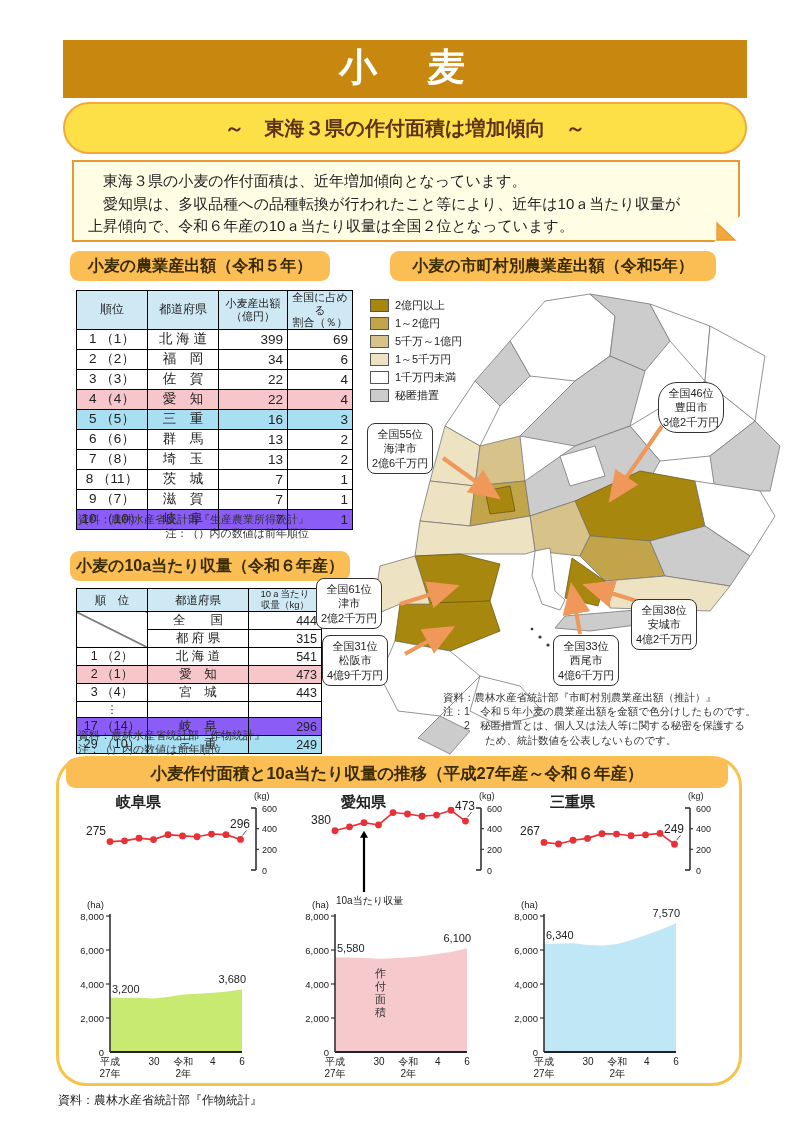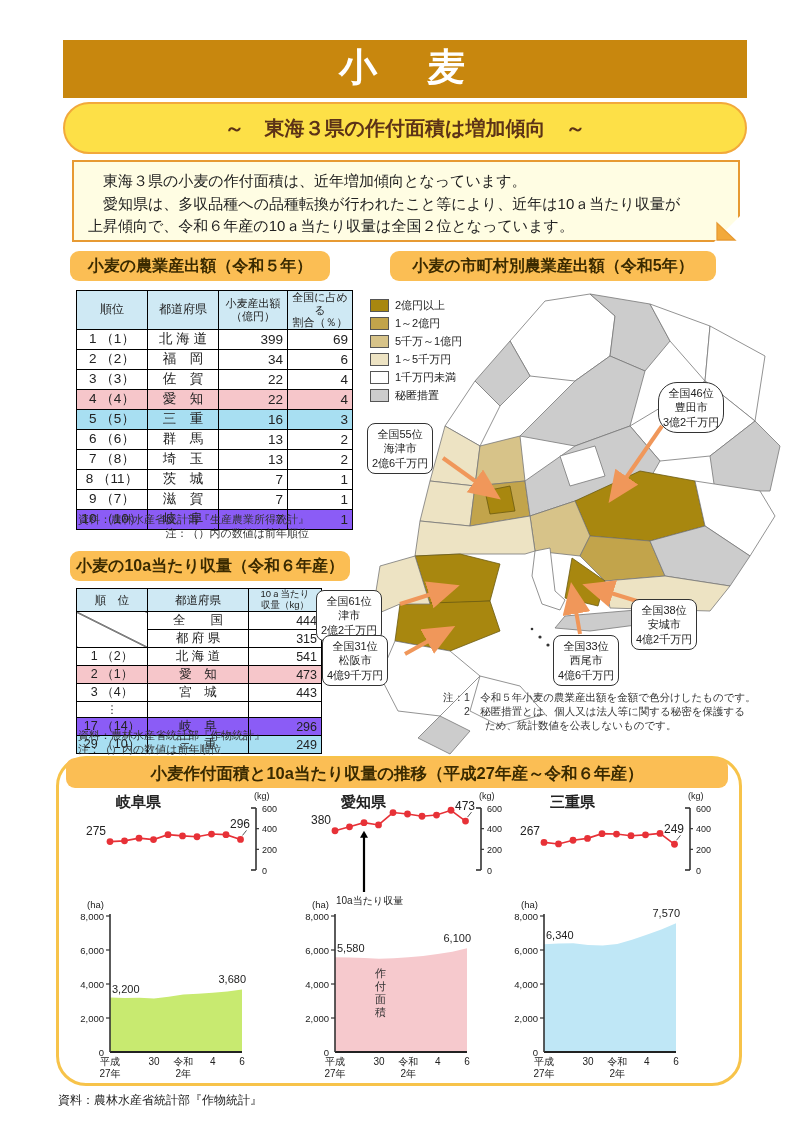--- a/index.html
+++ b/index.html
@@ -319,21 +319,21 @@
         <div class="m-note" style="left: 348px; top: 96px; border-radius: 19px;">
           <div>全国46位</div>
           <div>豊田市</div>
           <div>3億2千万円</div>
         </div>
         <div class="m-note" style="left: 57px; top: 137px;">
           <div>全国55位</div>
           <div>海津市</div>
           <div>2億6千万円</div>
         </div>
-        <div class="m-note" style="left: 6px; top: 304px; text-align: center;">
+        <div class="m-note" style="left: 6px; top: 292px; text-align: center;">
           <div>全国61位</div>
           <div>津市</div>
           <div>2億2千万円</div>
         </div>
         <div class="m-note" style="left: 12px; top: 349px;">
           <div>全国31位</div>
           <div>松阪市</div>
           <div>4億9千万円</div>
         </div>
         <div class="m-note" style="left: 243px; top: 349px;">
@@ -341,20 +341,21 @@
           <div>西尾市</div>
           <div>4億6千万円</div>
         </div>
         <div class="m-note" style="left: 321px; top: 313px;">
           <div>全国38位</div>
           <div>安城市</div>
           <div>4億2千万円</div>
         </div>
       </div>
     <div class="map-src">
+      <div>資料：農林水産省統計部『市町村別農業産出額（推計）』</div>
       <div id="map-note-lines">
           <div>注：1　令和５年小麦の農業産出額を金額で色分けしたものです。</div>
           <div>　　2　秘匿措置とは、個人又は法人等に関する秘密を保護する</div>
           <div>　　　　ため、統計数値を公表しないものです。</div>
         </div>
     </div>
   </div>
 
   <div class="chart-panel"></div>
   <div class="banner banner4">小麦作付面積と10a当たり収量の推移（平成27年産～令和６年産）</div>

